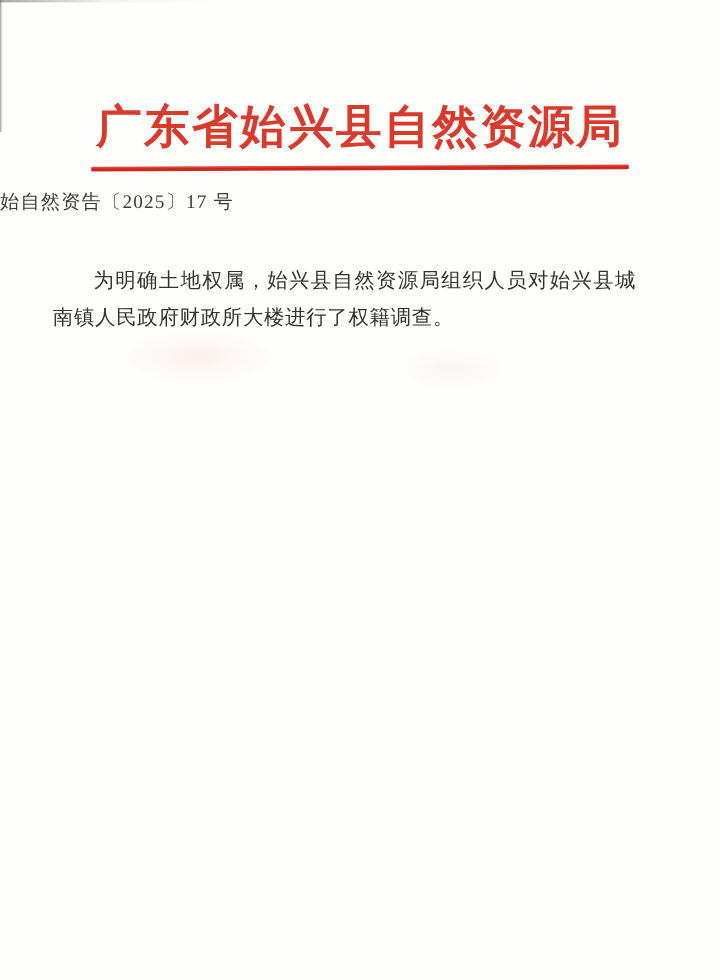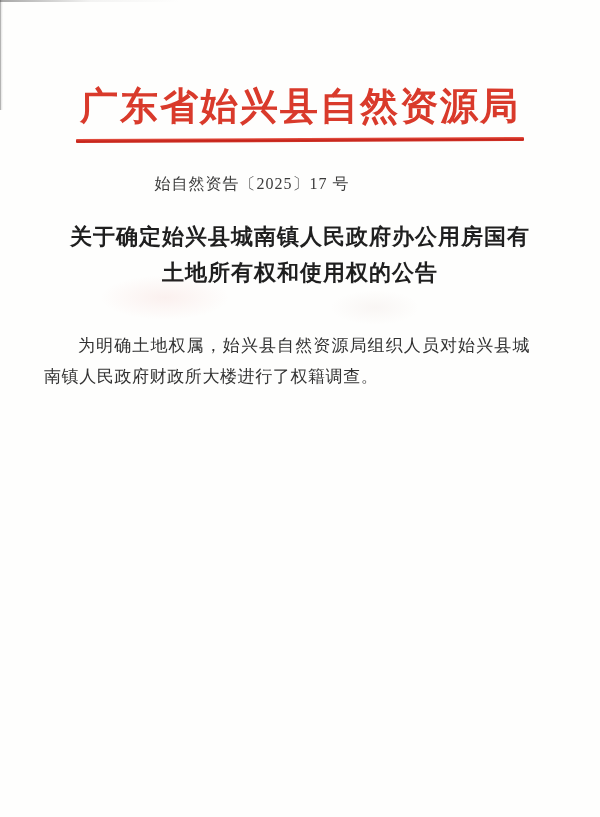--- a/index.html
+++ b/index.html
@@ -43,23 +43,23 @@
   }
   .red-rule {
     width: 448px;
     height: 4px;
     margin: 10px auto 0 auto;
     background: linear-gradient(to bottom, #ea5a4a 0%, #c5231a 55%, #d03428 100%);
     transform: rotate(-0.25deg);
     border-radius: 1px;
   }
   .doc-number {
-    margin-top: 32px;
+    margin-top: 16px;
     padding-right: 96px;
-    text-align: center;
+    text-align: left;
     font-size: 16px;
     letter-spacing: 1px;
     color: #3b3b3b;
   }
   .announcement-title {
     margin-top: 24px;
     text-align: center;
     font-size: 22px;
     line-height: 36px;
     font-weight: 700;
@@ -107,22 +107,18 @@
   <div class="edge-top"></div>
   <div class="smudge-a"></div>
   <div class="smudge-b"></div>
 
   <h1 class="agency-title">广东省始兴县自然资源局</h1>
 
   <div class="red-rule"></div>
 
   <div class="doc-number">始自然资告〔2025〕17 号</div>
 
-  <h2 class="announcement-title">
-    <span class="t-line">关于确定始兴县城南镇人民政府办公用房国有</span>
-    <span class="t-line">土地所有权和使用权的公告</span>
-  </h2>
 
   <div class="body-text">
     <p>为明确土地权属，始兴县自然资源局组织人员对始兴县城南镇人民政府财政所大楼进行了权籍调查。</p>
   </div>
 
 </div>
 
 </body></html>

